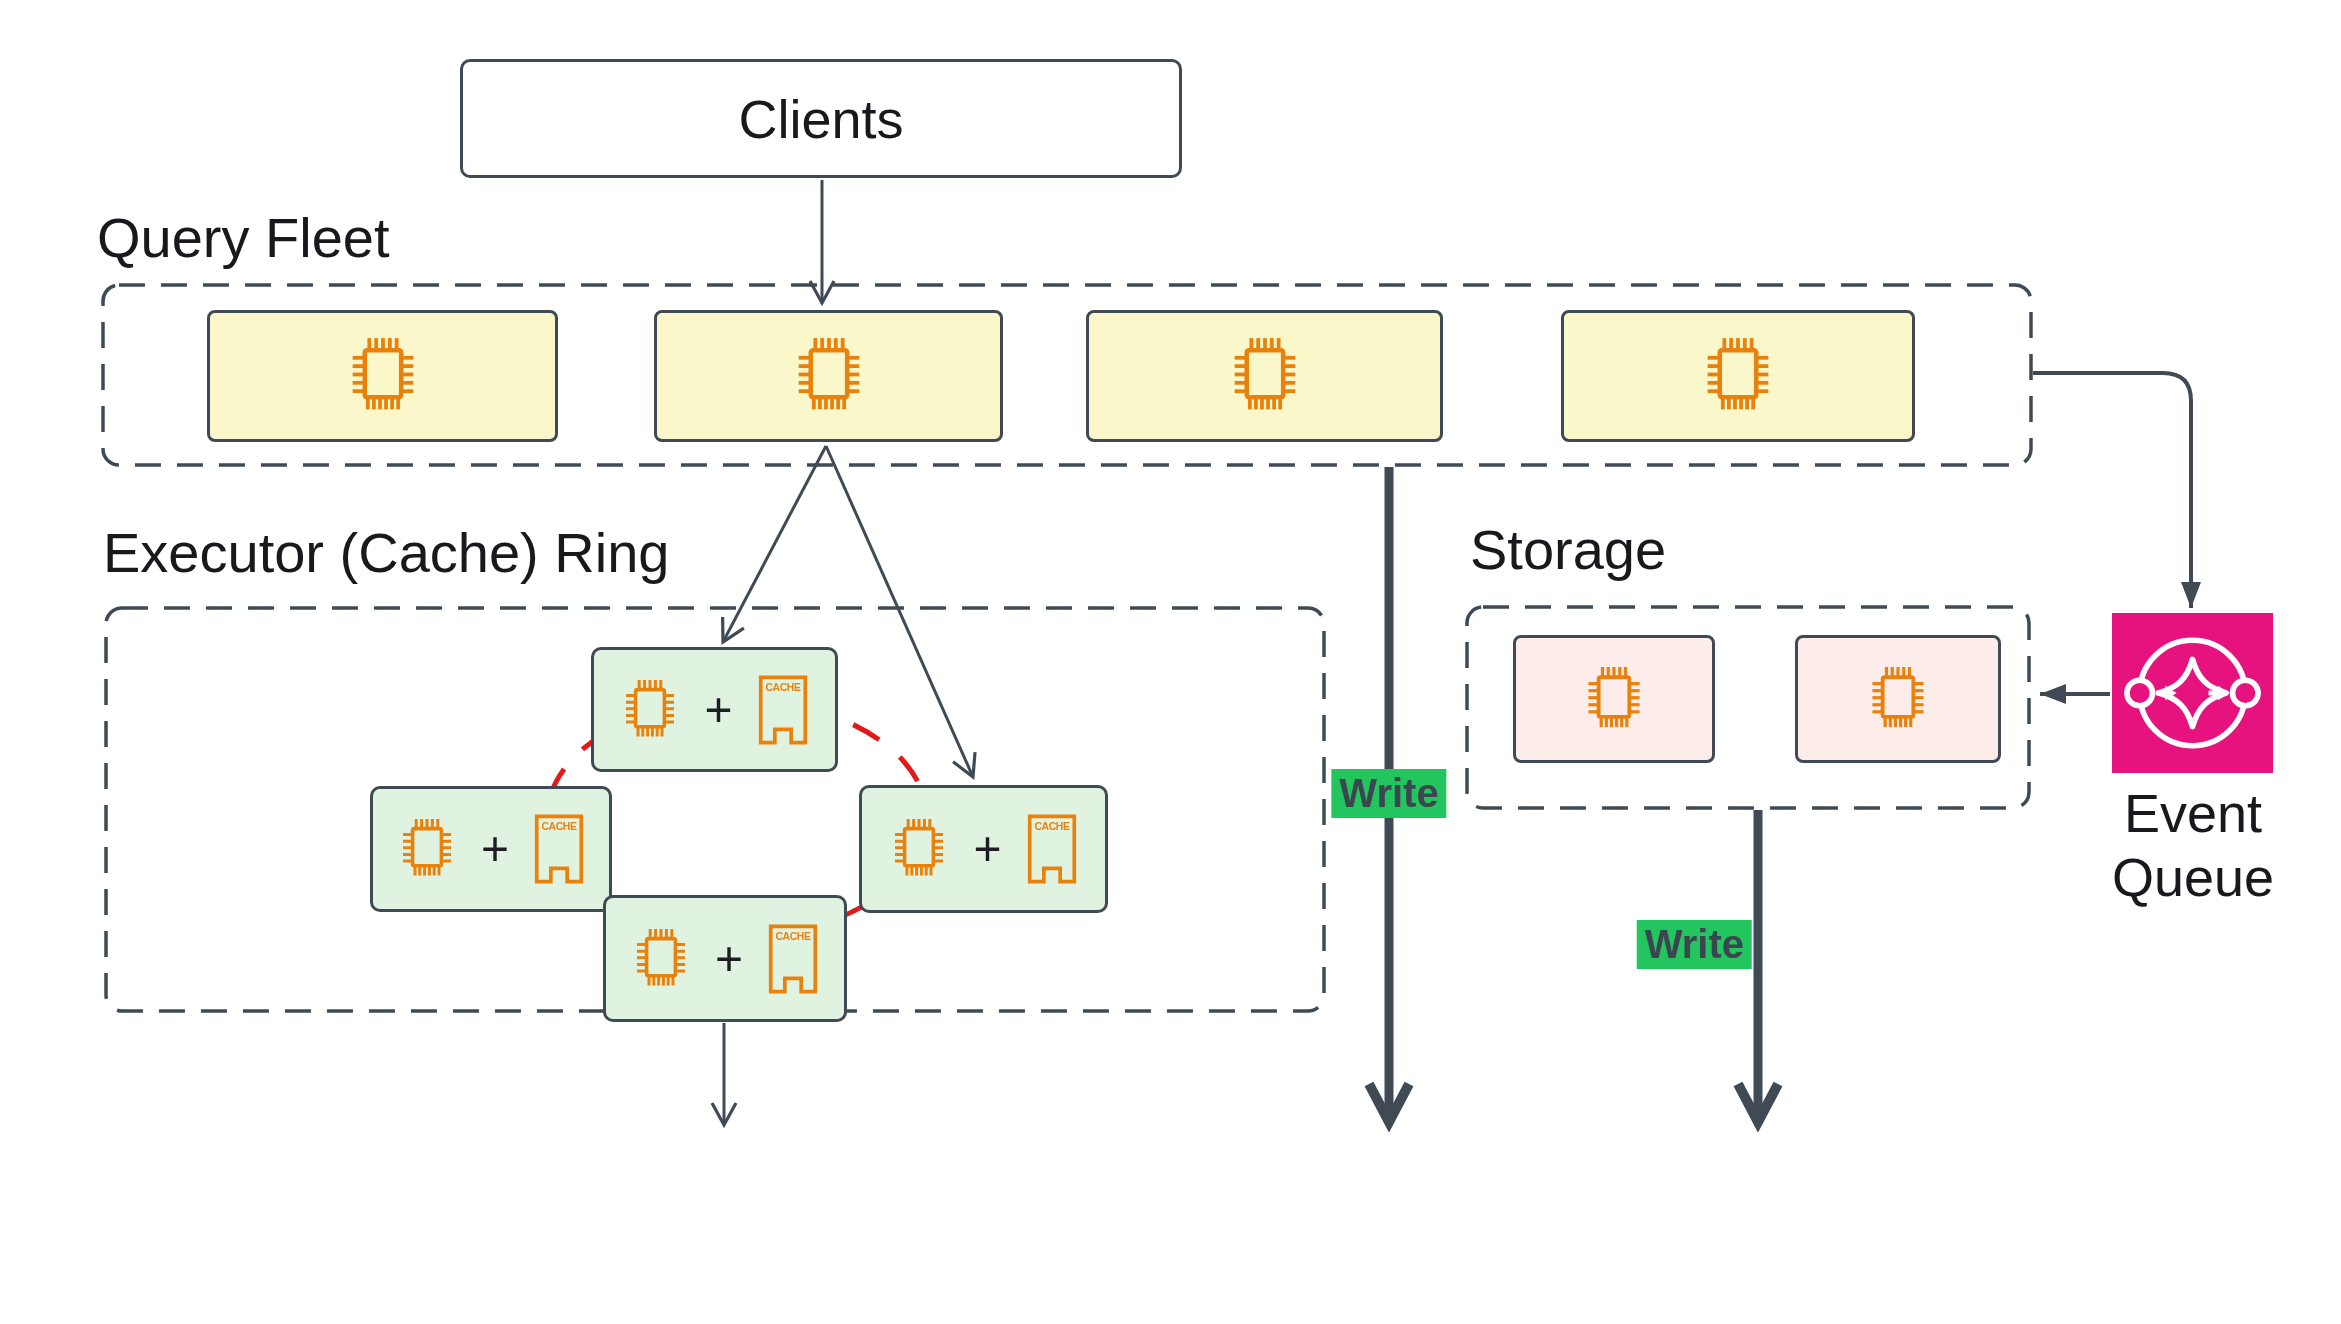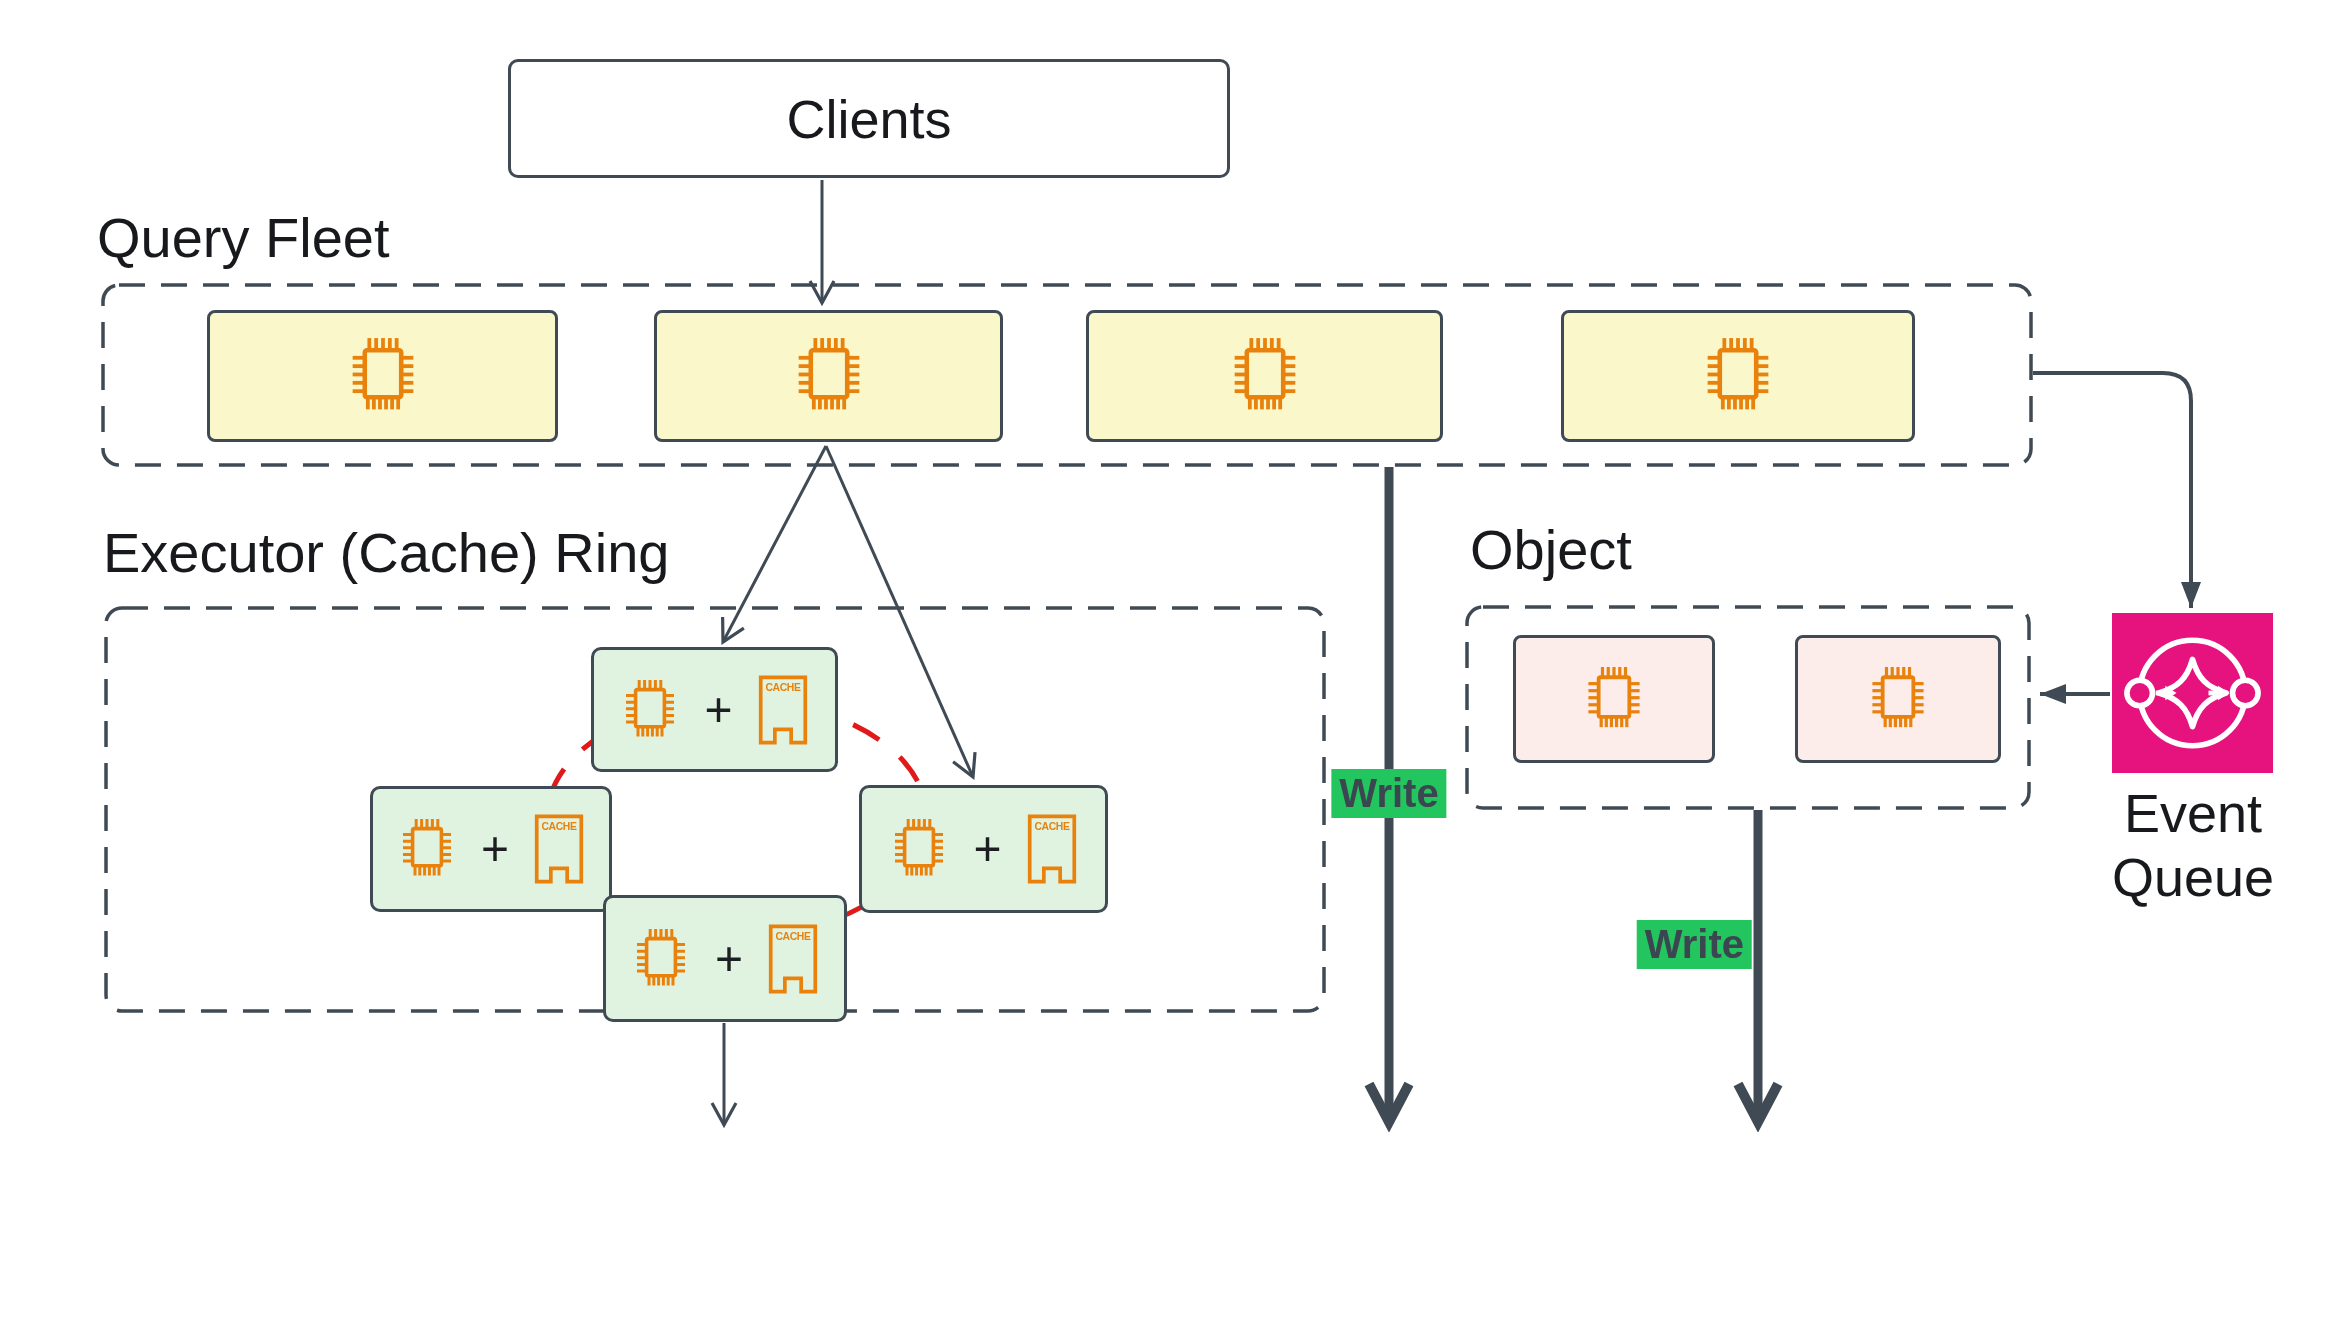--- a/index.html
+++ b/index.html
@@ -5,21 +5,21 @@
   html,body{margin:0;padding:0;background:#ffffff;}
   .canvas{
     position:relative;width:2341px;height:1324px;background:#ffffff;
     font-family:"Liberation Sans",sans-serif;overflow:hidden;
   }
   svg.layer{position:absolute;left:0;top:0;width:2341px;height:1324px;pointer-events:none;}
   .z-under{z-index:1;}
   .z-over{z-index:3;}
 
   .node{position:absolute;box-sizing:border-box;border:3px solid #3f4a54;display:flex;align-items:center;justify-content:center;z-index:2;}
-  .clients-box{border-radius:10px;background:#ffffff;font-size:54px;color:#17191c;margin-left:48px;}
+  .clients-box{border-radius:10px;background:#ffffff;font-size:54px;color:#17191c;}
   .query-node{border-radius:8px;background:#faf7ca;}
   .exec-node{border-radius:10px;background:#e0f3e0;gap:24px;}
   .index-node{border-radius:8px;background:#fcedeb;}
   .storage-box{border-radius:6px;background:#eaf1fb;font-size:44px;color:#17191c;}
 
   .eq-box{position:absolute;background:#e6137e;z-index:2;}
 
   .group-label{position:absolute;font-size:56px;color:#17191c;z-index:4;white-space:nowrap;}
   .eq-label{position:absolute;width:312px;text-align:center;font-size:54px;line-height:64px;color:#17191c;z-index:4;}
   .write-label{position:absolute;font-size:40px;font-weight:bold;color:#3c4650;background:#22c55e;padding:2px 8px;z-index:4;white-space:nowrap;}
@@ -178,18 +178,18 @@
     <path d="M826,446 L973,777" fill="none" stroke="#3f4a54" stroke-width="3" marker-end="url(#mk-v)"></path>
     <path d="M724,1023 L724,1125" fill="none" stroke="#3f4a54" stroke-width="3" marker-end="url(#mk-v)"></path>
     <path d="M1389,467 L1389,1122" fill="none" stroke="#3f4a54" stroke-width="9" marker-end="url(#mk-v-thick)"></path>
     <path d="M1758,810 L1758,1122" fill="none" stroke="#3f4a54" stroke-width="9" marker-end="url(#mk-v-thick)"></path>
     <path d="M2033,373 L2163,373 Q2191,373 2191,401 L2191,608" fill="none" stroke="#3f4a54" stroke-width="4" marker-end="url(#mk-tri)"></path>
     <path d="M2110,694 L2040,694" fill="none" stroke="#3f4a54" stroke-width="4" marker-end="url(#mk-tri)"></path>
   </svg>
 
   <div class="group-label" style="left:103px;top:520px;">Executor (Cache) Ring</div>
   <div class="group-label" style="left:97px;top:205px;">Query Fleet</div>
-  <div class="group-label" style="left:1470px;top:517px;">Object</div>
+  <div class="group-label" style="left:1470px;top:517px;">Storage</div>
   <div class="eq-label" style="left:2037px;top:781px;">Event Queue</div>
   <div class="write-label" style="left:1389px;top:769px;transform:translateX(-50%);">Write</div>
   <div class="write-label" style="left:1752px;top:920px;transform:translateX(-100%);">Write</div>
 
 </div>
 
 </body></html>

